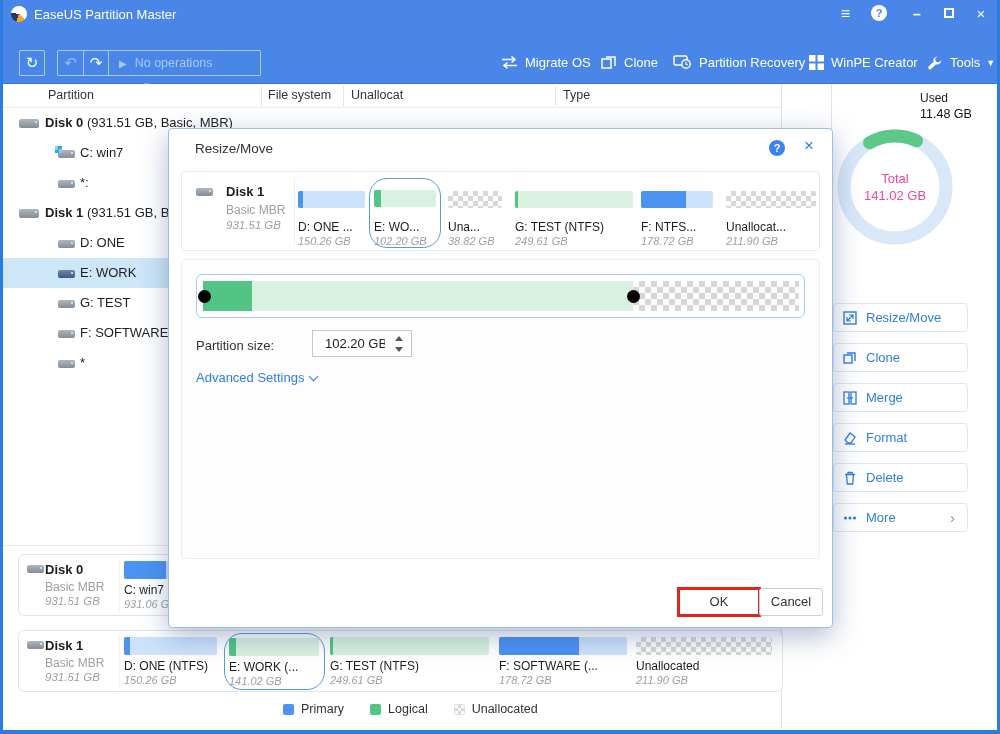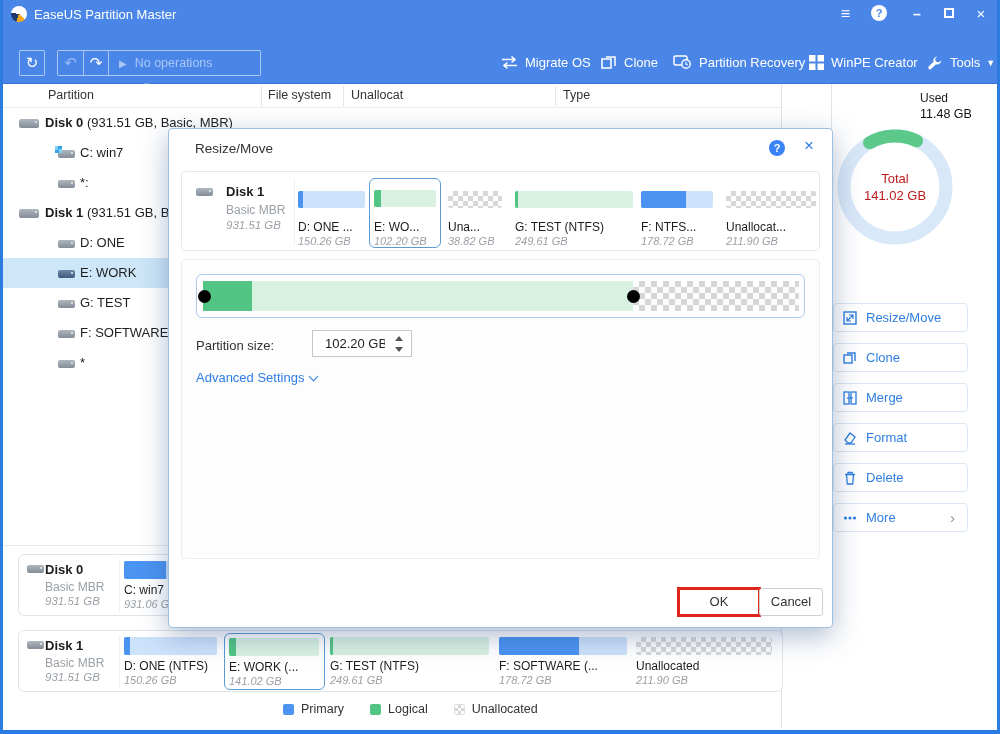--- a/index.html
+++ b/index.html
@@ -51,21 +51,21 @@
     background:conic-gradient(#35a3e8 0 25%,#7dd0f5 0 50%,#35a3e8 0 75%,#7dd0f5 0);}
 
   .vdiv781{left:778px;top:84px;width:1px;height:644px;background:#e3e3e3;}
   .vdiv831{left:828px;top:84px;width:1px;height:462px;background:#e3e3e3;}
   .hdiv545{left:0;top:545px;width:778px;height:1px;background:#e8e8e8;}
 
   
   .usedlbl{left:917px;top:90px;font-size:12px;color:#222;line-height:17px;}
   .usedval{left:917px;top:107px;font-size:12.5px;color:#111;}
   .donutwrap{left:832px;top:127px;width:120px;height:120px;}
-  .donuttext{left:832px;top:170px;width:120px;text-align:center;color:#b91c1c;font-size:13px;line-height:17px;}
+  .donuttext{left:832px;top:170px;width:120px;text-align:center;color:#ec4899;font-size:13px;line-height:17px;}
   .sidebtn{left:830px;width:135px;height:29px;border:1px solid #dbe7f3;border-radius:4px;background:#fff;
     color:#2f7fe0;font-size:13px;line-height:27px;}
   .sidebtn svg{vertical-align:-3px;margin:0 9px 0 9px;}
   .sidebtn .morechev{position:absolute;right:12px;top:0;color:#8e959c;font-size:15px;}
 
   
   .card{left:15px;width:765px;height:62px;border:1px solid #dfe5ea;border-radius:6px;background:#fff;}
   .cinfo-name{position:absolute;left:26px;top:7px;font-size:13px;font-weight:bold;color:#1d1d1d;}
   .cinfo-type{position:absolute;left:26px;top:25px;font-size:12px;color:#9aa0a6;}
   .cinfo-size{position:absolute;left:26px;top:40px;font-size:11.5px;font-style:italic;color:#9aa0a6;}
@@ -74,21 +74,21 @@
   .pcell .bar{position:absolute;top:6px;height:18px;border-radius:2px;overflow:hidden;}
   .pcell .plabel{position:absolute;top:28px;font-size:12px;color:#1d1d1d;white-space:nowrap;}
   .pcell .psize{position:absolute;top:43px;font-size:11px;font-style:italic;color:#9aa0a6;white-space:nowrap;}
   .bar.blue{background:#cde2fb;}
   .bar.green{background:#d9f1e0;}
   .fill{position:absolute;left:0;top:0;height:100%;}
   .fill.b{background:#4b94f2;}
   .fill.g{background:#52c584;}
   .checker{background-color:#fdfdfd;background-image:repeating-conic-gradient(#d7d7d7 0% 25%,#fdfdfd 0% 50%);background-size:12px 12px;}
   .checker.fine{background-size:10px 10px;}
-  .selcell{border:1px solid #5b9bd5;border-radius:6px;background:#fff;text-align:right;}
+  .selcell{border:1px solid #5b9bd5;border-radius:18px;background:#fff;text-align:right;}
 
   .legend{left:280px;top:701px;height:16px;display:flex;gap:26px;align-items:center;}
   .legend .li{display:flex;align-items:center;gap:7px;font-size:12.5px;color:#333;}
   .lsq{width:11px;height:11px;border-radius:2px;}
   .lsq.checker{border:1px solid #ddd;background-size:6px 6px;}
 
   
   .dialog{left:165px;top:128px;width:665px;height:500px;background:#fff;border:1px solid #9dbfe2;border-radius:4px;
     box-shadow:0 8px 28px rgba(30,60,120,.35);z-index:50;}
   .dlg-title{position:absolute;left:26px;top:12px;font-size:13.5px;color:#333;}

